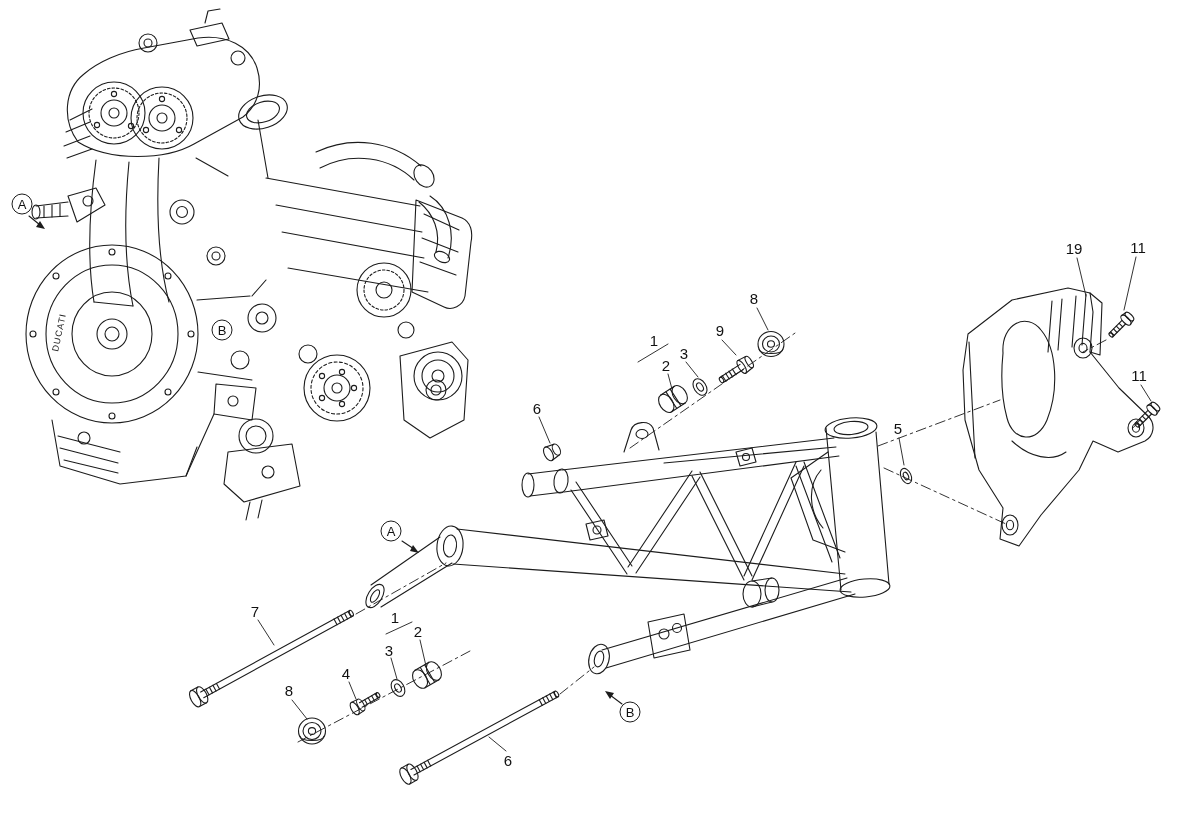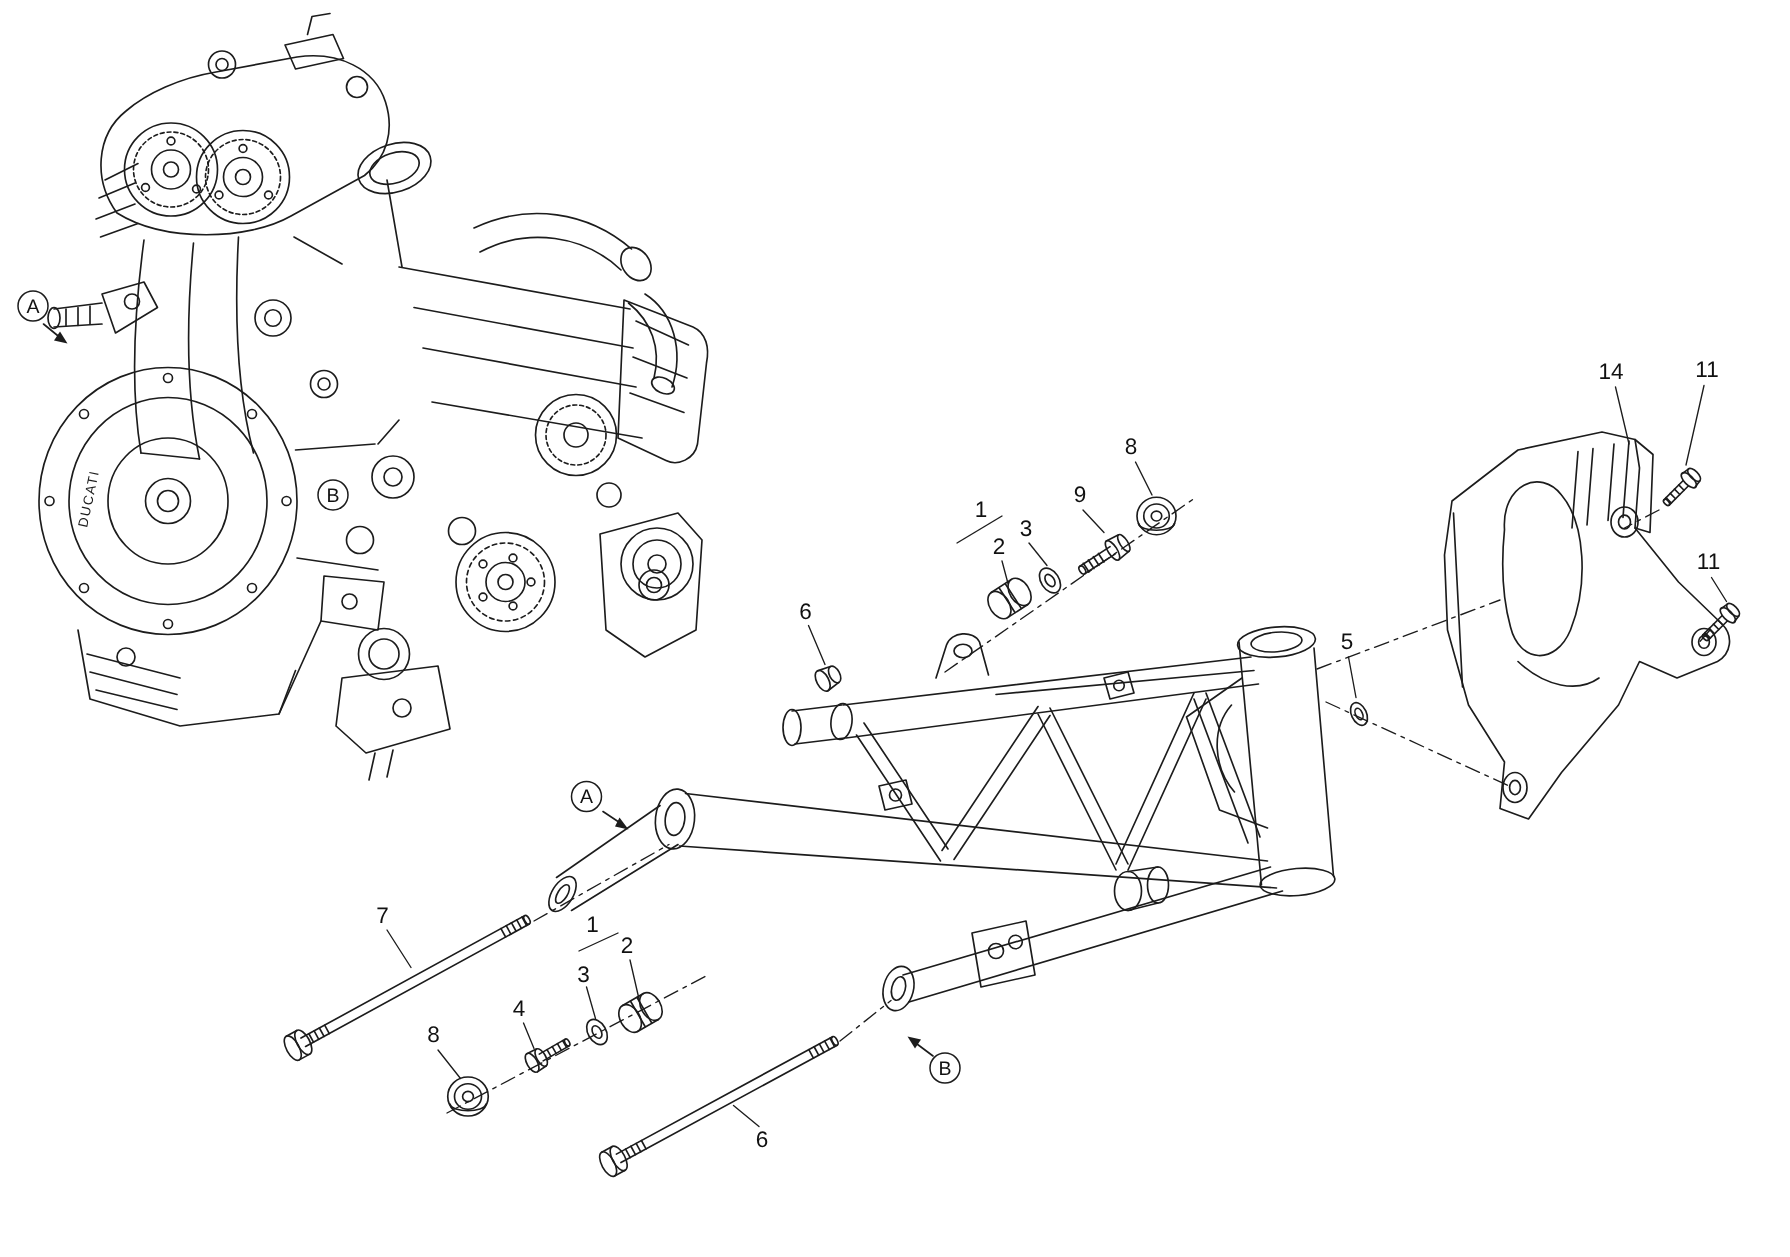--- a/index.html
+++ b/index.html
@@ -379,21 +379,21 @@
 </svg>
 
 <div id="label-layer">
       <span class="callout" style="left: 654px; top: 340px;">1</span>
       <span class="callout" style="left: 666px; top: 365px;">2</span>
       <span class="callout" style="left: 684px; top: 353px;">3</span>
       <span class="callout" style="left: 720px; top: 330px;">9</span>
       <span class="callout" style="left: 754px; top: 298px;">8</span>
       <span class="callout" style="left: 537px; top: 408px;">6</span>
       <span class="callout" style="left: 898px; top: 428px;">5</span>
-      <span class="callout" style="left: 1074px; top: 248px;">14</span>
+      <span class="callout" style="left: 1074px; top: 248px;">19</span>
       <span class="callout" style="left: 1138px; top: 247px;">11</span>
       <span class="callout" style="left: 1139px; top: 375px;">11</span>
       <span class="callout" style="left: 255px; top: 611px;">7</span>
       <span class="callout" style="left: 395px; top: 617px;">1</span>
       <span class="callout" style="left: 418px; top: 631px;">2</span>
       <span class="callout" style="left: 389px; top: 650px;">3</span>
       <span class="callout" style="left: 346px; top: 673px;">4</span>
       <span class="callout" style="left: 289px; top: 690px;">8</span>
       <span class="callout" style="left: 508px; top: 760px;">6</span>
       <span class="ref-marker" style="left: 22px; top: 204px;">A</span>

